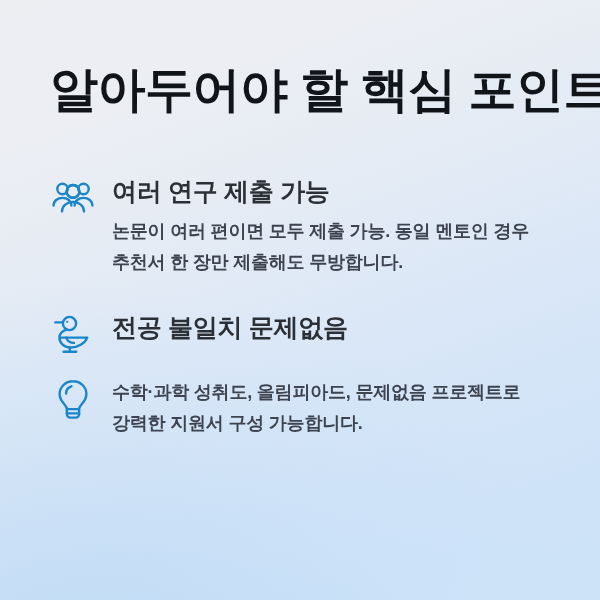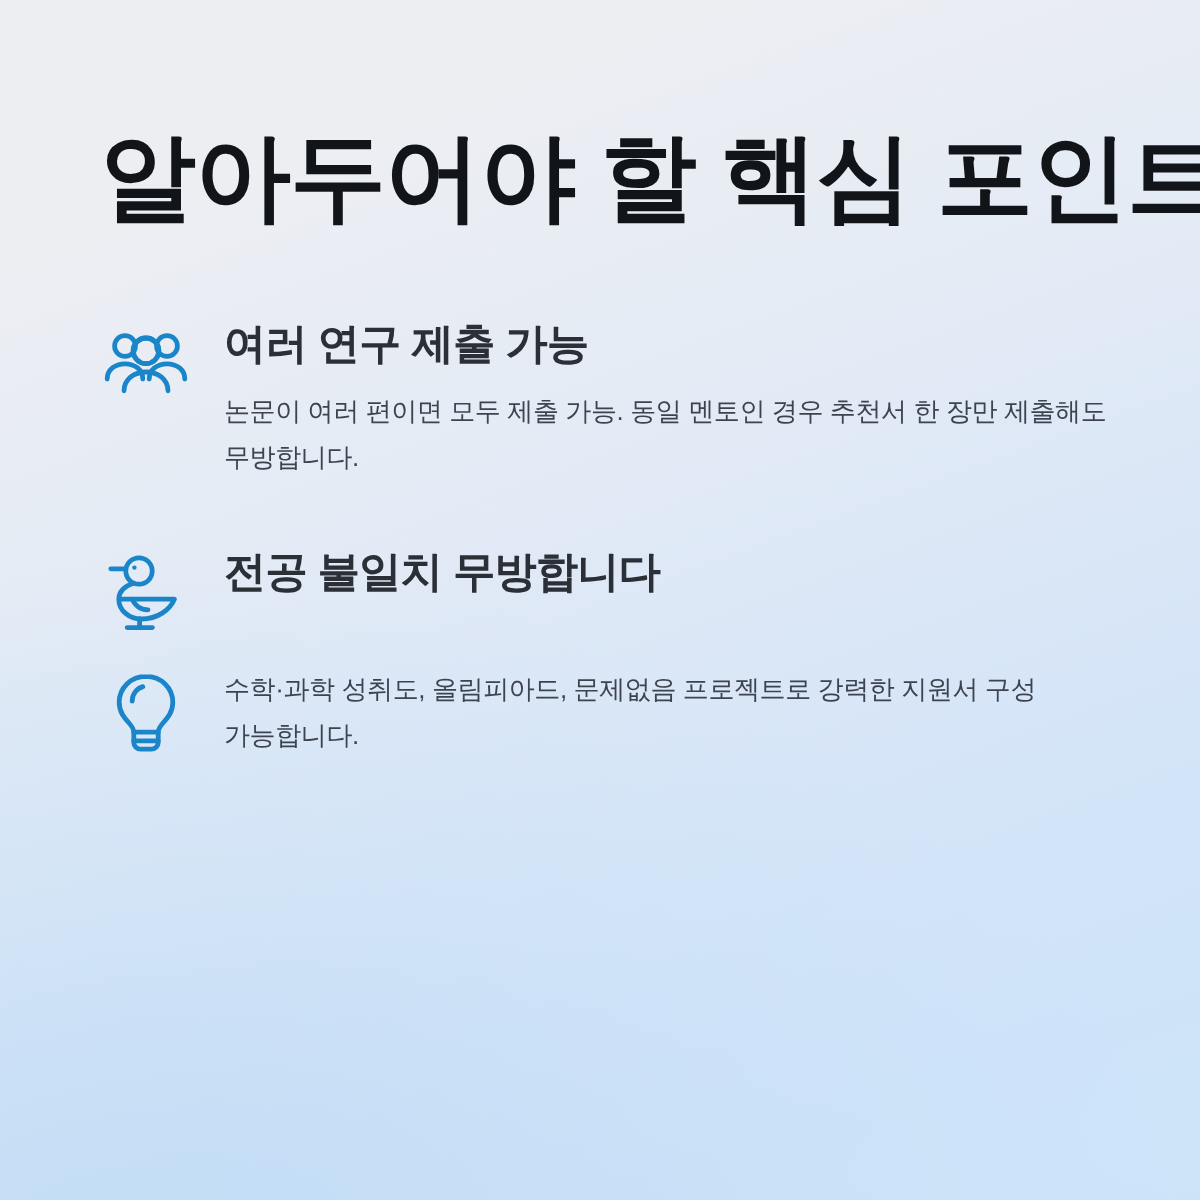--- a/index.html
+++ b/index.html
@@ -86,33 +86,33 @@
     height: 46px;
     display: flex;
     align-items: flex-start;
     justify-content: center;
   }
   .point-icon svg {
     display: block;
   }
 
   .point-heading {
-    margin: 0 0 9px 0;
-    font-size: 21px;
+    margin: 16px 0 9px 0;
+    font-size: 25px;
     line-height: 1.25;
     font-weight: 700;
     letter-spacing: -0.3px;
     color: #2b2f36;
   }
 
   .point-body {
     margin: 0;
-    font-size: 13px;
+    font-size: 18px;
     line-height: 1.72;
-    font-weight: 400;
+    font-weight: 700;
     letter-spacing: -0.2px;
     color: #3d4450;
     max-width: 452px;
     word-break: keep-all;
   }
 </style>
 </head>
 <body>
 
 <div id="card">
@@ -149,21 +149,21 @@
             <path d="M10.9 8.4H3.4"></path>
 
             <path d="M14.6 15.6c-4.3 1.5-7.2 4.2-7.2 8.0 0 5.4 4.9 9.9 11.4 9.9 7.8 0 14.3-4.5 16.4-9.9H7.5"></path>
 
             <path d="M14.2 23.6c1.2 3.2 4.2 5.3 7.8 5.3"></path>
 
             <path d="M17.8 33.5v4.2"></path>
             <path d="M11.6 37.8h12.6"></path>
           </svg>
         </span>
-        <h2 class="point-heading">전공 불일치 무방합니다</h2>
+        <h2 class="point-heading">전공 불일치 문제없음</h2>
       </div>
 
       <div class="point">
         <span class="point-icon">
           <svg width="38" height="44" viewBox="0 0 38 44" fill="none" stroke="#1a86c9" stroke-width="2.4" stroke-linecap="round" stroke-linejoin="round">
 
             <path d="M19 2.2c-7.6 0-13.4 5.8-13.4 12.9 0 5.0 2.7 8.0 4.9 10.4 1.5 1.7 2.4 2.9 2.4 4.6h12.2c0-1.7.9-2.9 2.4-4.6 2.2-2.4 4.9-5.4 4.9-10.4C32.4 8 26.6 2.2 19 2.2z"></path>
 
             <path d="M12.1 14.6c0-3.6 2.3-6.4 5.3-7.3"></path>
 

